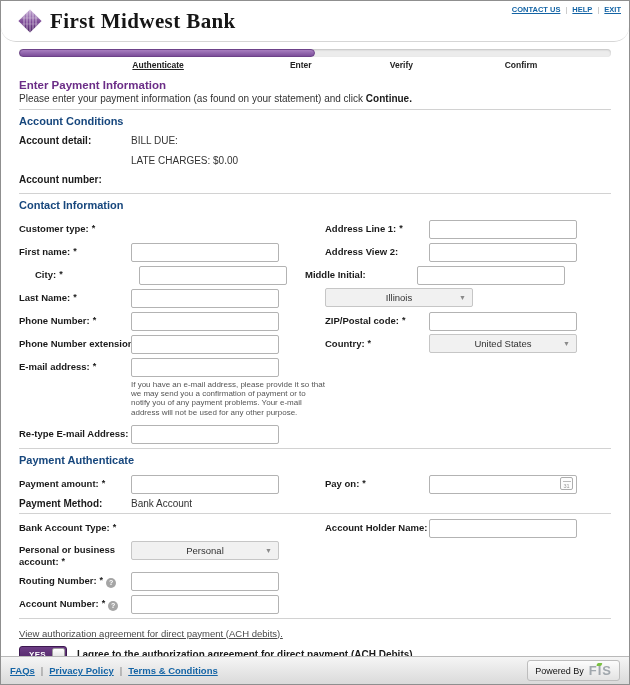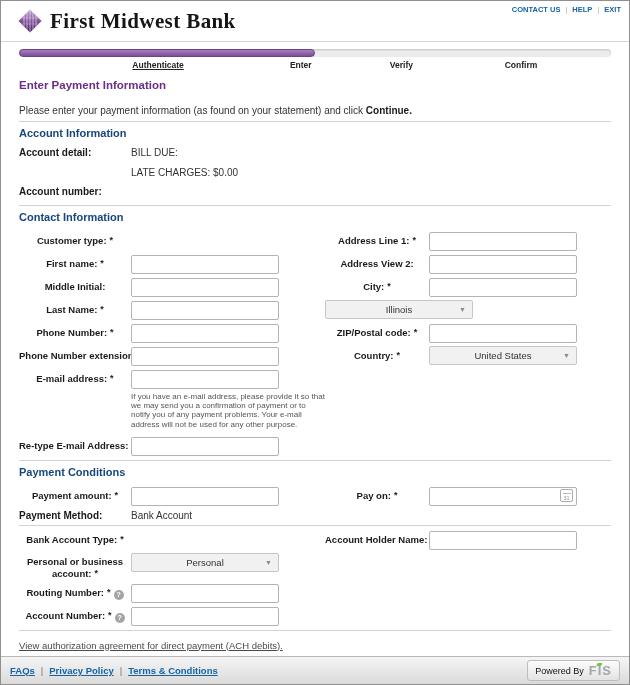--- a/index.html
+++ b/index.html
@@ -1,52 +1,52 @@
 <!DOCTYPE html>
 <html><head>
 <meta charset="utf-8">
 <style>
   * { box-sizing: border-box; margin: 0; padding: 0; }
   html,body { background:#fff; }
   body { font-family: "Liberation Sans", sans-serif; color:#1a1a1a; }
   .page { width: 630px; height: 685px; border: 1px solid #8f8f8f; background:#fff; position: relative; overflow: hidden; }
 
   
-  header { height: 41px; border-bottom: 1px solid #d6d6d6; position: relative; }
+  header { height: 41px; border-bottom: 1px solid #d6d6d6; position: relative; border-radius: 15px; }
   .brand { display:flex; align-items:center; gap:7px; padding: 7px 0 0 16px; }
   .brand-name { font-family: "Liberation Serif", serif; font-weight: bold; font-size: 21px; color:#161616; letter-spacing: .4px; }
   .top-links { position:absolute; top:4px; right:8px; font-size: 7.5px; font-weight: bold; }
-  .top-links a { color:#1464a5; cursor:pointer; }
+  .top-links a { color:#1464a5; text-decoration: underline; cursor:pointer; }
   .top-links .sep { color:#b0b0b0; margin: 0 5px; font-weight: normal; }
 
   
   .progress { padding: 7px 18px 0; }
   .track { height: 8px; background:#ececec; border-radius: 5px; box-shadow: inset 0 1px 2px rgba(0,0,0,.18); }
   .fill { width: 50%; height: 100%; border-radius: 5px; background: linear-gradient(#a87fc0, #7c4e9a); border: 1px solid #6d4289; }
   .steps { position: relative; height: 14px; margin-top: 1px; }
   .step { position:absolute; top: 2px; transform: translateX(-50%); font-size: 8.5px; font-weight: bold; color:#222; white-space: nowrap; }
   .step.current { text-decoration: underline; }
 
   
   .content { padding: 2px 18px 0; }
-  h1.page-title { color:#6b2d87; font-size: 11.5px; margin: 5px 0 14px; }
+  h1.page-title { color:#6b2d87; font-size: 11.5px; margin: 5px 0 2px; }
   .intro { font-size: 10px; color:#333; margin: 0 0 5px; }
   .intro b { color:#1a1a1a; }
   hr.div { border: 0; border-top: 1px solid #d2d2d2; margin: 4px 0; }
   h2.section { color:#17477d; font-size: 11px; margin: 5px 0 8px; }
 
   .info-row { display:flex; font-size: 10px; margin-bottom: 8px; }
   .info-label { width: 112px; font-weight: bold; flex: none; }
   .info-value { color:#333; }
   .info-value .late { margin-top: 9px; }
 
   .form-row { display:flex; align-items: flex-start; margin-bottom: 3px; }
   .half { display:flex; width: 290px; flex:none; }
   .half.right { width: 270px; margin-left: 16px; }
-  .flabel { width: 112px; flex:none; font-size: 9.5px; font-weight: bold; color:#1a1a1a; padding-top: 4px; white-space: nowrap; text-align: center; }
+  .flabel { width: 112px; flex:none; font-size: 9.5px; font-weight: bold; color:#1a1a1a; padding-top: 4px; white-space: nowrap; }
   .flabel.wrap { white-space: normal; line-height: 1.15; }
   .half.right .flabel { width: 104px; }
   .req { margin-left: 3px; font-size: 9px; vertical-align: 1px; }
   .fctl { width: 148px; flex:none; position: relative; }
   input.txt { width: 148px; height: 19px; border: 1px solid #b3b3b3; border-radius: 2px; background:#fff; font: 10px "Liberation Sans", sans-serif; padding: 0 4px; }
   .select { width: 148px; height: 19px; background:#f1f1f1; border: 1px solid #c6c6c6; border-radius: 2px; position:relative; display:flex; align-items:center; justify-content:center; font-size: 9.5px; color:#333; cursor: pointer; }
   .select .arrow { position:absolute; right: 6px; top: 5px; color:#8a8a8a; font-size: 7px; }
   .help { font-size: 8px; line-height: 1.15; color:#555; width: 196px; margin: 3px 0 4px; }
   .info-icon { display:inline-block; width: 10px; height: 10px; border-radius: 50%; background:#a5a5a5; color:#fff; font-size: 7px; font-weight: bold; text-align:center; line-height: 10px; margin-left: 3px; vertical-align: -1px; cursor: pointer; }
   .info-icon::before { content: "?"; }
@@ -125,21 +125,21 @@
     </div>
   </div>
 
   <main class="content">
 
     <h1 class="page-title">Enter Payment Information</h1>
     <p class="intro"><span>Please enter your payment information (as found on your statement) and click </span><b>Continue.</b></p>
     <hr class="div">
 
     
-    <h2 class="section">Account Information</h2>
+    <h2 class="section">Account Conditions</h2>
     <div class="info-row">
       <div class="info-label">Account detail:</div>
       <div class="info-value">
         <div>BILL DUE:</div>
         <div class="late">LATE CHARGES: $0.00</div>
       </div>
     </div>
     <div class="info-row">
       <div class="info-label">Account number:</div>
     </div>
@@ -163,26 +163,26 @@
         <div class="flabel"><span>First name:</span><span class="req">*</span></div>
         <div class="fctl"><input class="txt" value="" style=""></div>
       </div>
       <div class="half right">
         <div class="flabel"><span>Address View 2:</span></div>
         <div class="fctl"><input class="txt" value="" style=""></div>
       </div>
     </div>
 
     <div class="form-row">
+      <div class="half right">
+        <div class="flabel"><span>City:</span><span class="req">*</span></div>
+        <div class="fctl"><input class="txt" value="" style=""></div>
+      </div>
       <div class="half">
         <div class="flabel"><span>Middle Initial:</span></div>
-        <div class="fctl"><input class="txt" value="" style=""></div>
-      </div>
-      <div class="half right">
-        <div class="flabel"><span>City:</span><span class="req">*</span></div>
         <div class="fctl"><input class="txt" value="" style=""></div>
       </div>
     </div>
 
     <div class="form-row">
       <div class="half">
         <div class="flabel"><span>Last Name:</span><span class="req">*</span></div>
         <div class="fctl"><input class="txt" value="" style=""></div>
       </div>
       <div class="half right">
@@ -235,21 +235,21 @@
     <div class="form-row">
       <div class="half">
         <div class="flabel"><span>Re-type E-mail Address:</span><span class="req">*</span></div>
         <div class="fctl"><input class="txt" value="" style=""></div>
       </div>
     </div>
 
     <hr class="div">
 
     
-    <h2 class="section">Payment Conditions</h2>
+    <h2 class="section">Payment Authenticate</h2>
 
     <div class="form-row">
       <div class="half">
         <div class="flabel"><span>Payment amount:</span><span class="req">*</span></div>
         <div class="fctl"><input class="txt" value="" style=""></div>
       </div>
       <div class="half right">
         <div class="flabel"><span>Pay on:</span><span class="req">*</span></div>
         <div class="fctl">
           <input class="txt" value="" style="">

